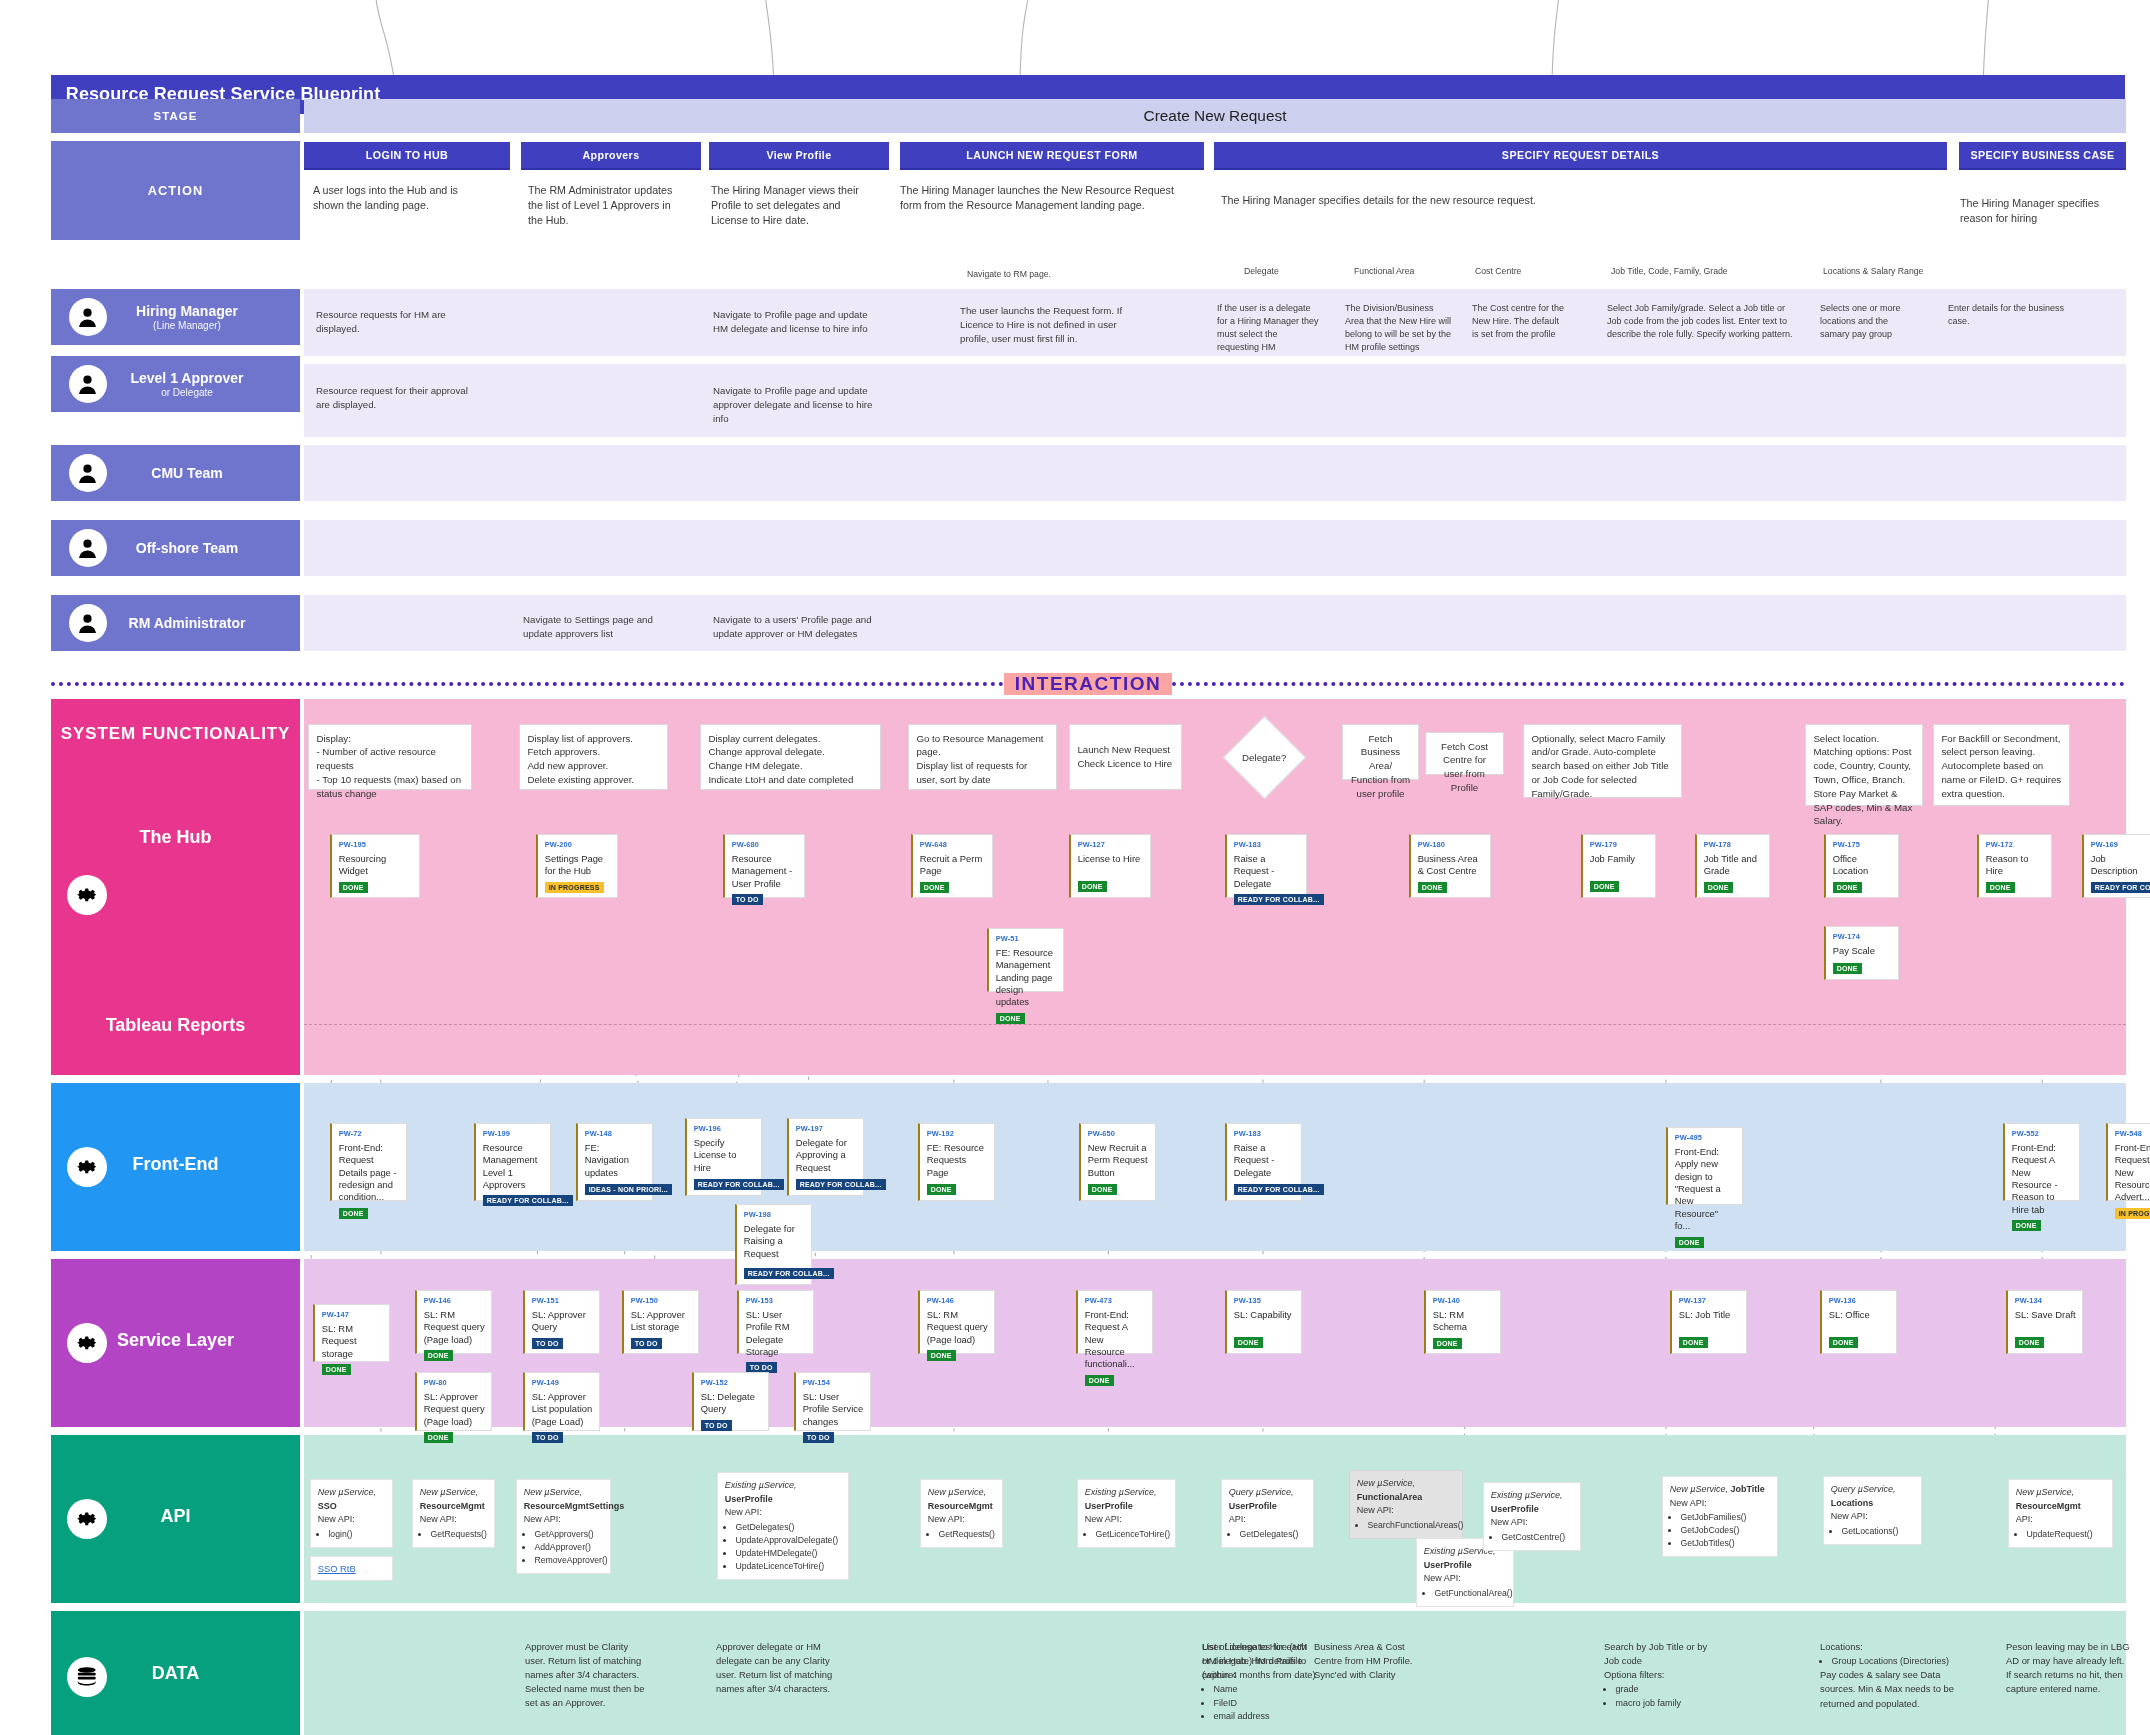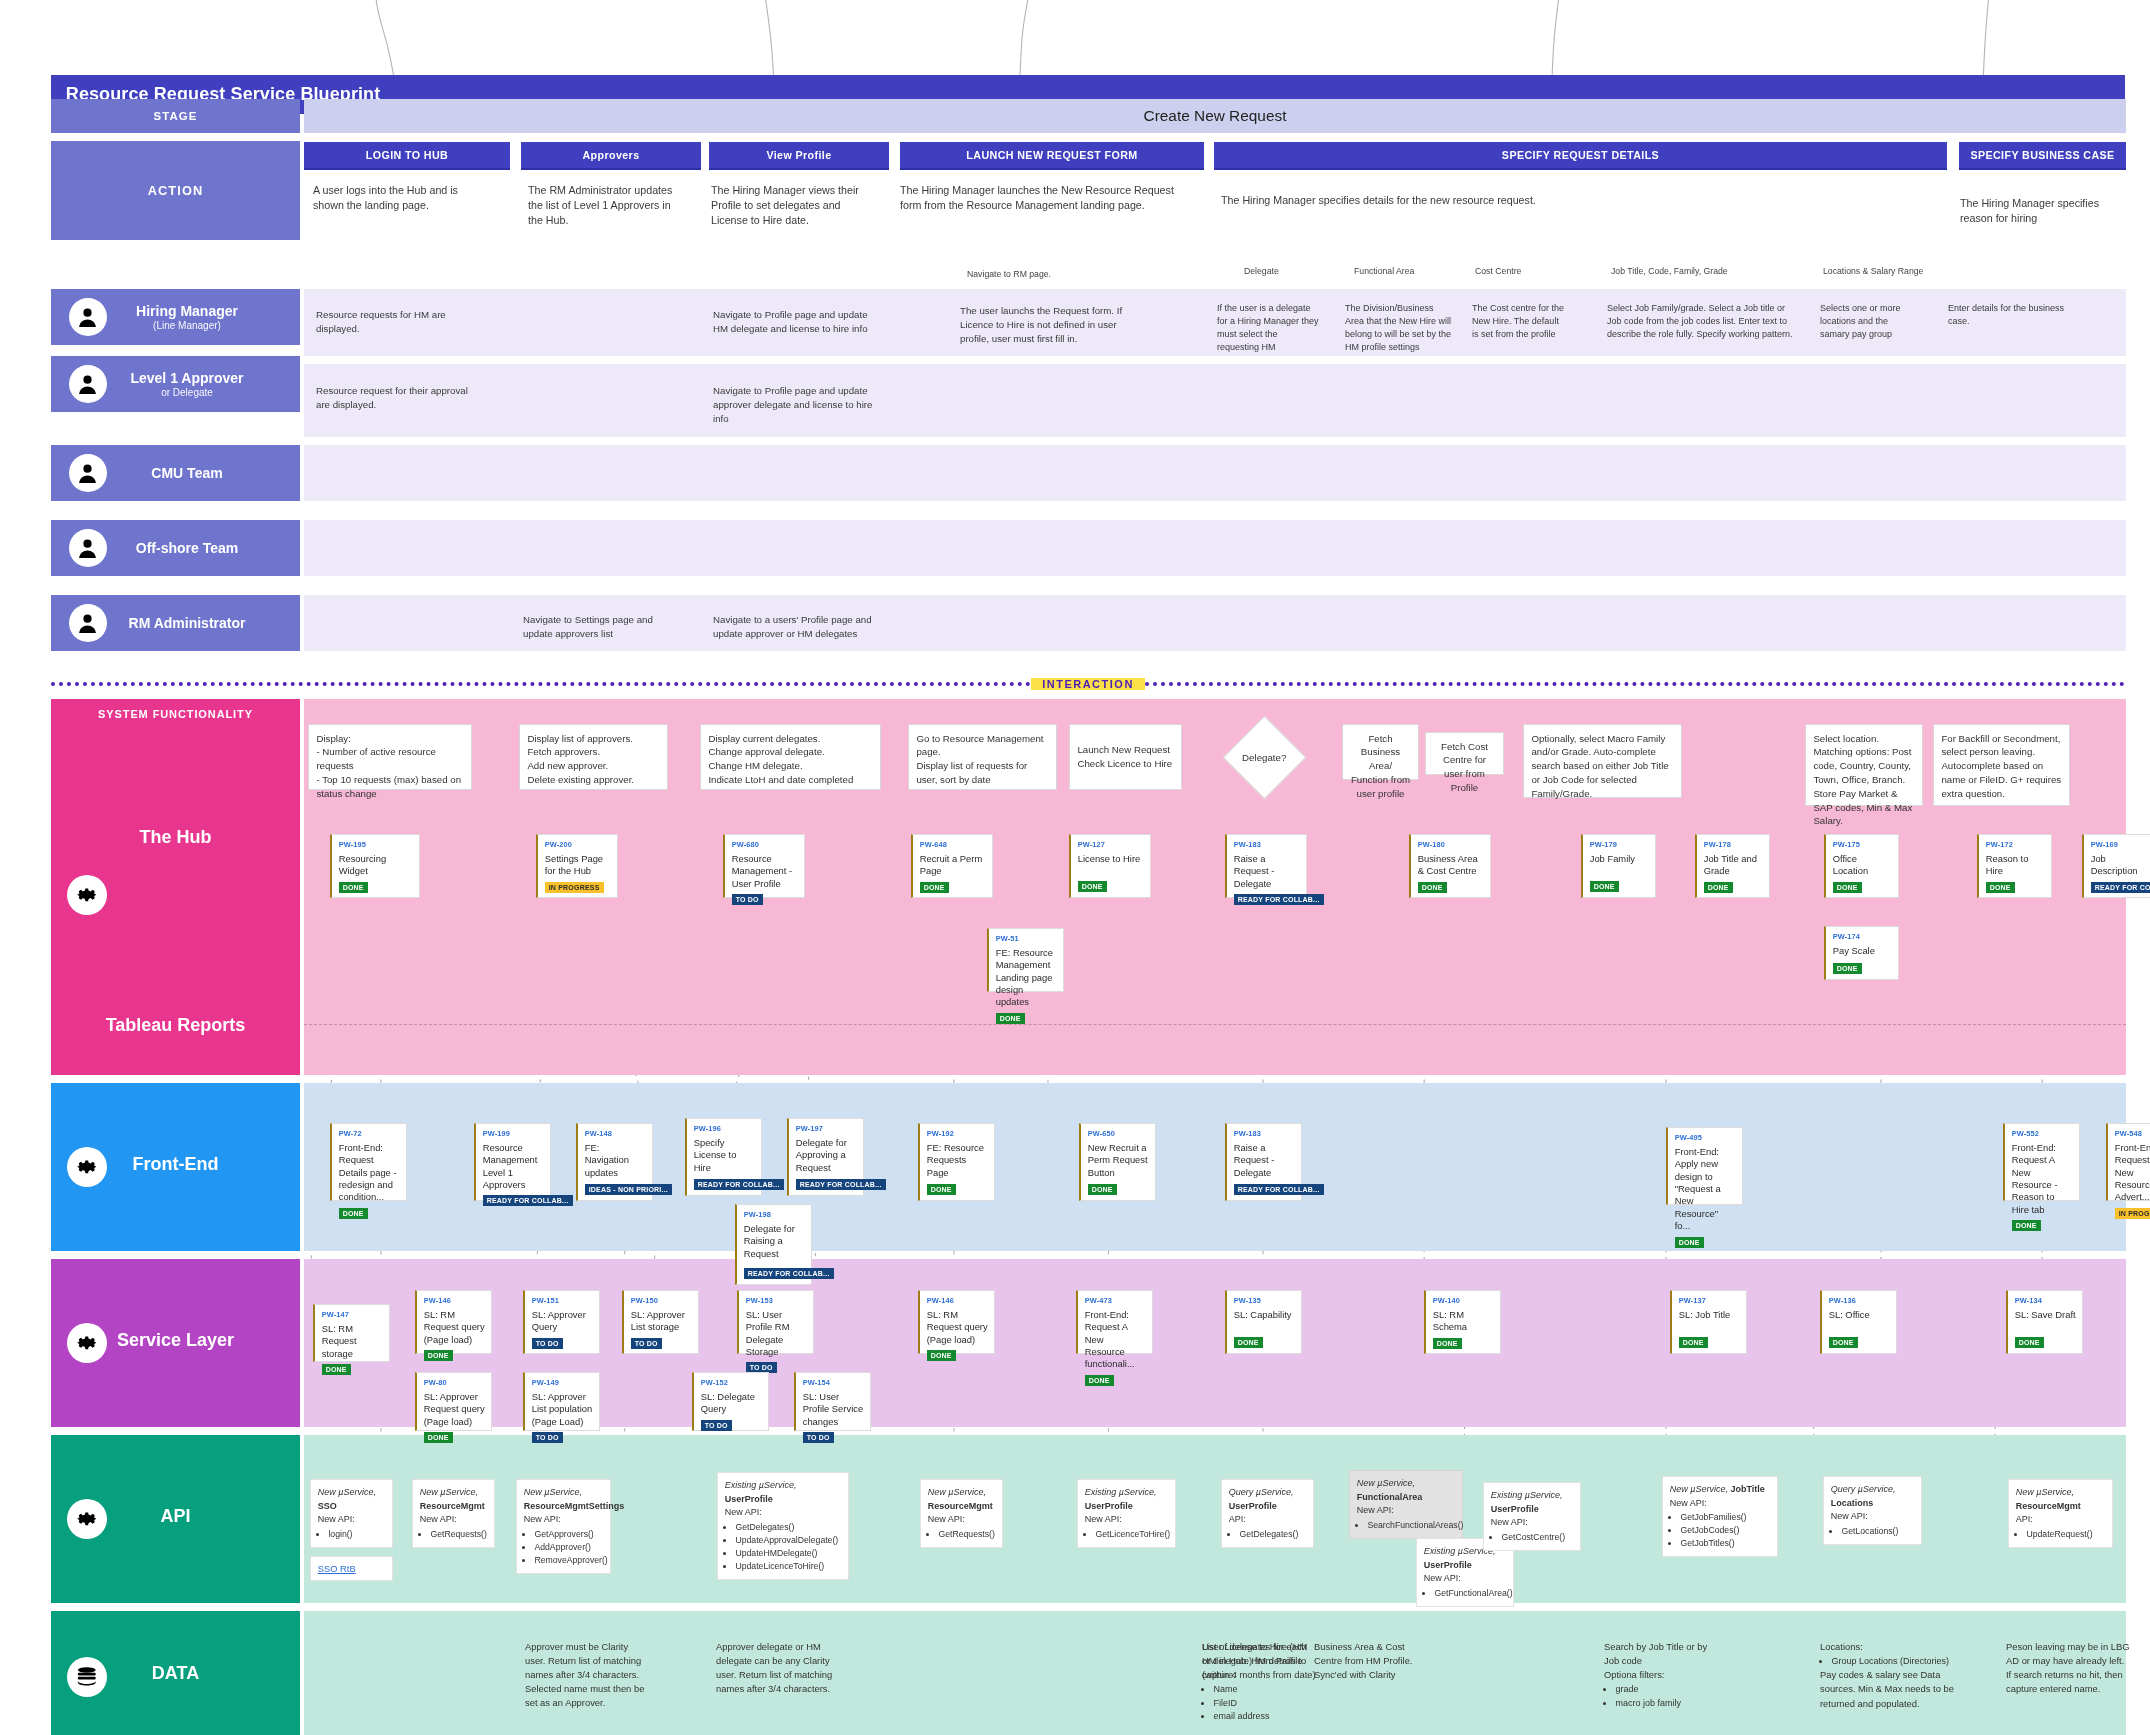--- a/index.html
+++ b/index.html
@@ -36,29 +36,29 @@
   }
   .avatar svg{ width:23px; height:23px; }
 
   
   .interaction{
     position:absolute; left:51px; top:672px; width:2074px; height:24px;
     display:flex; align-items:center;
   }
   .int-dots{ flex:1; height:0; border-top:4.7px dotted #4b21b5; }
   .int-txt{
-    color:#4b21b5; font-weight:bold; font-size:11px; letter-spacing:1.5px;
-    padding:0 10.7px; background:#fde047;
+    color:#4b21b5; font-weight:bold; font-size:19px; letter-spacing:1.5px;
+    padding:0 10.7px; background:#fca5a5;
   }
 
   
   .bigblk{ position:absolute; left:51px; width:249px; color:#fff; }
   .bigblk .hd{
-    text-align:center; font-weight:bold; font-size:11px;
-    letter-spacing:0.9px; padding-top:9px;
+    text-align:center; font-weight:bold; font-size:17px;
+    letter-spacing:0.9px; padding-top:25px;
   }
   .bigblk .mid{
     position:absolute; left:0; width:100%; text-align:center;
     font-weight:bold; font-size:18px;
   }
   .bigblk .gear{
     position:absolute; left:16px; width:40px; height:40px; border-radius:50%;
     background:#fff; display:flex; align-items:center; justify-content:center;
   }
   .bigblk .gear svg{ width:25.5px; height:25.5px; }

